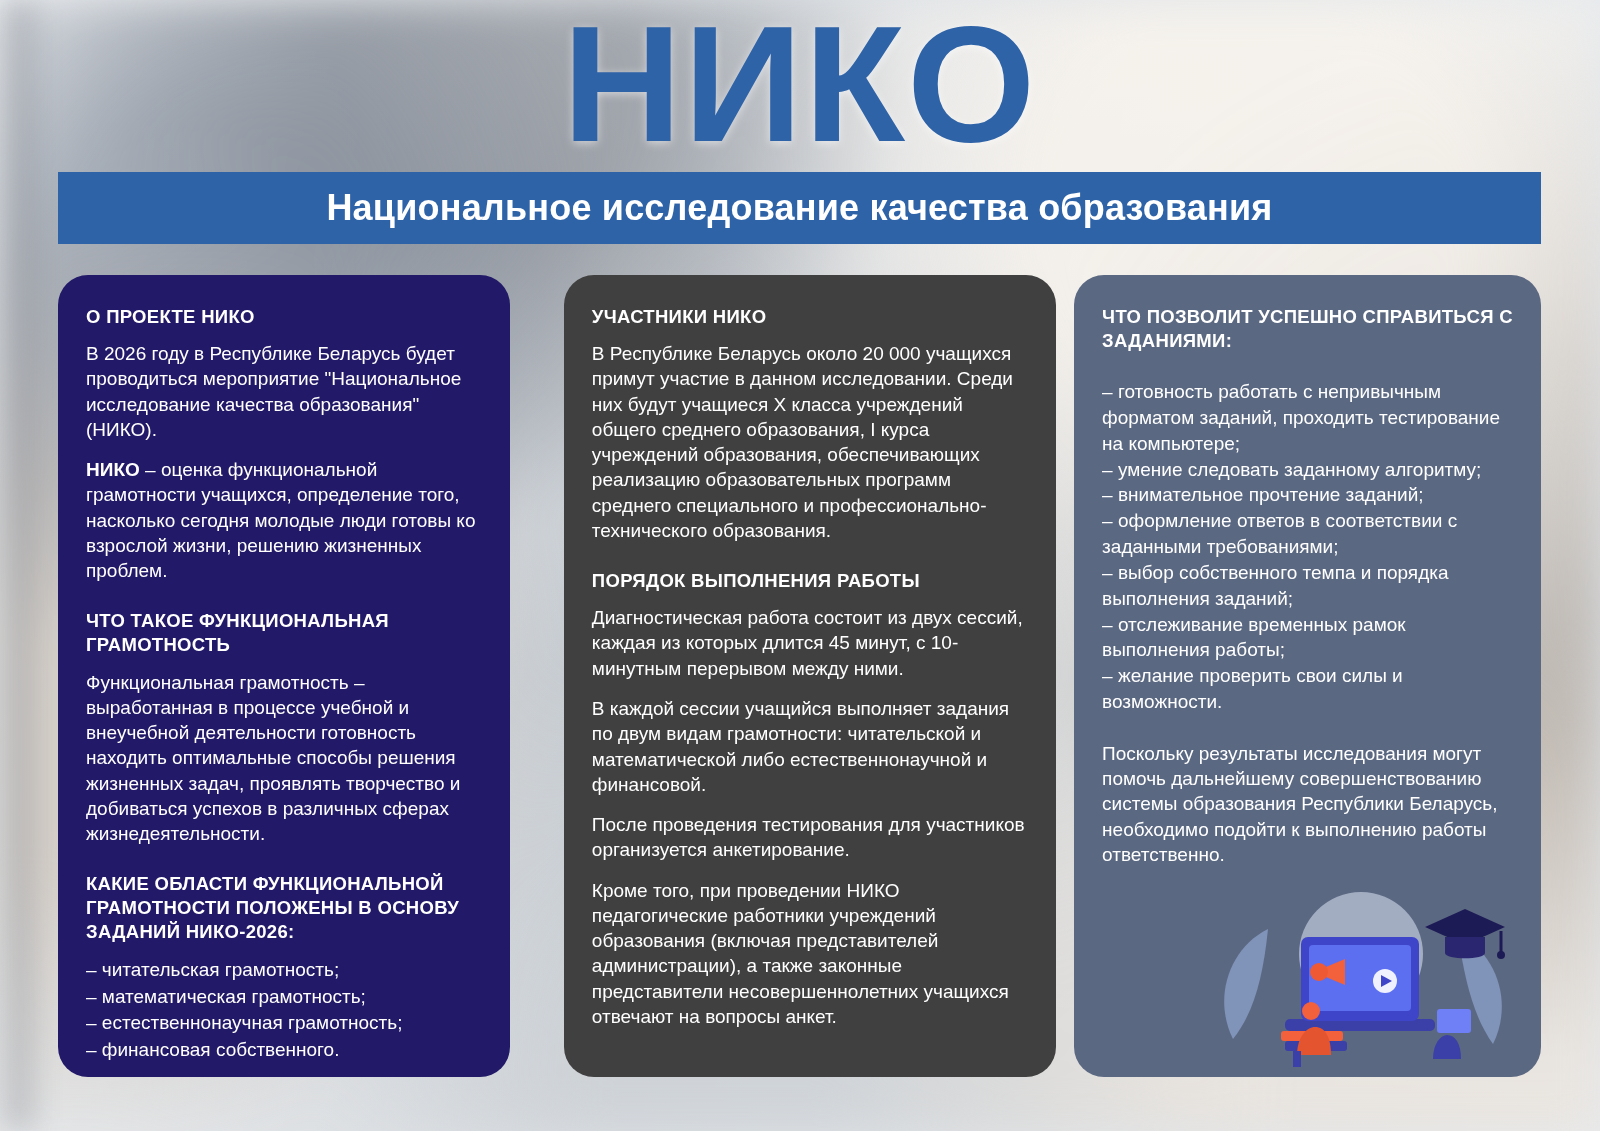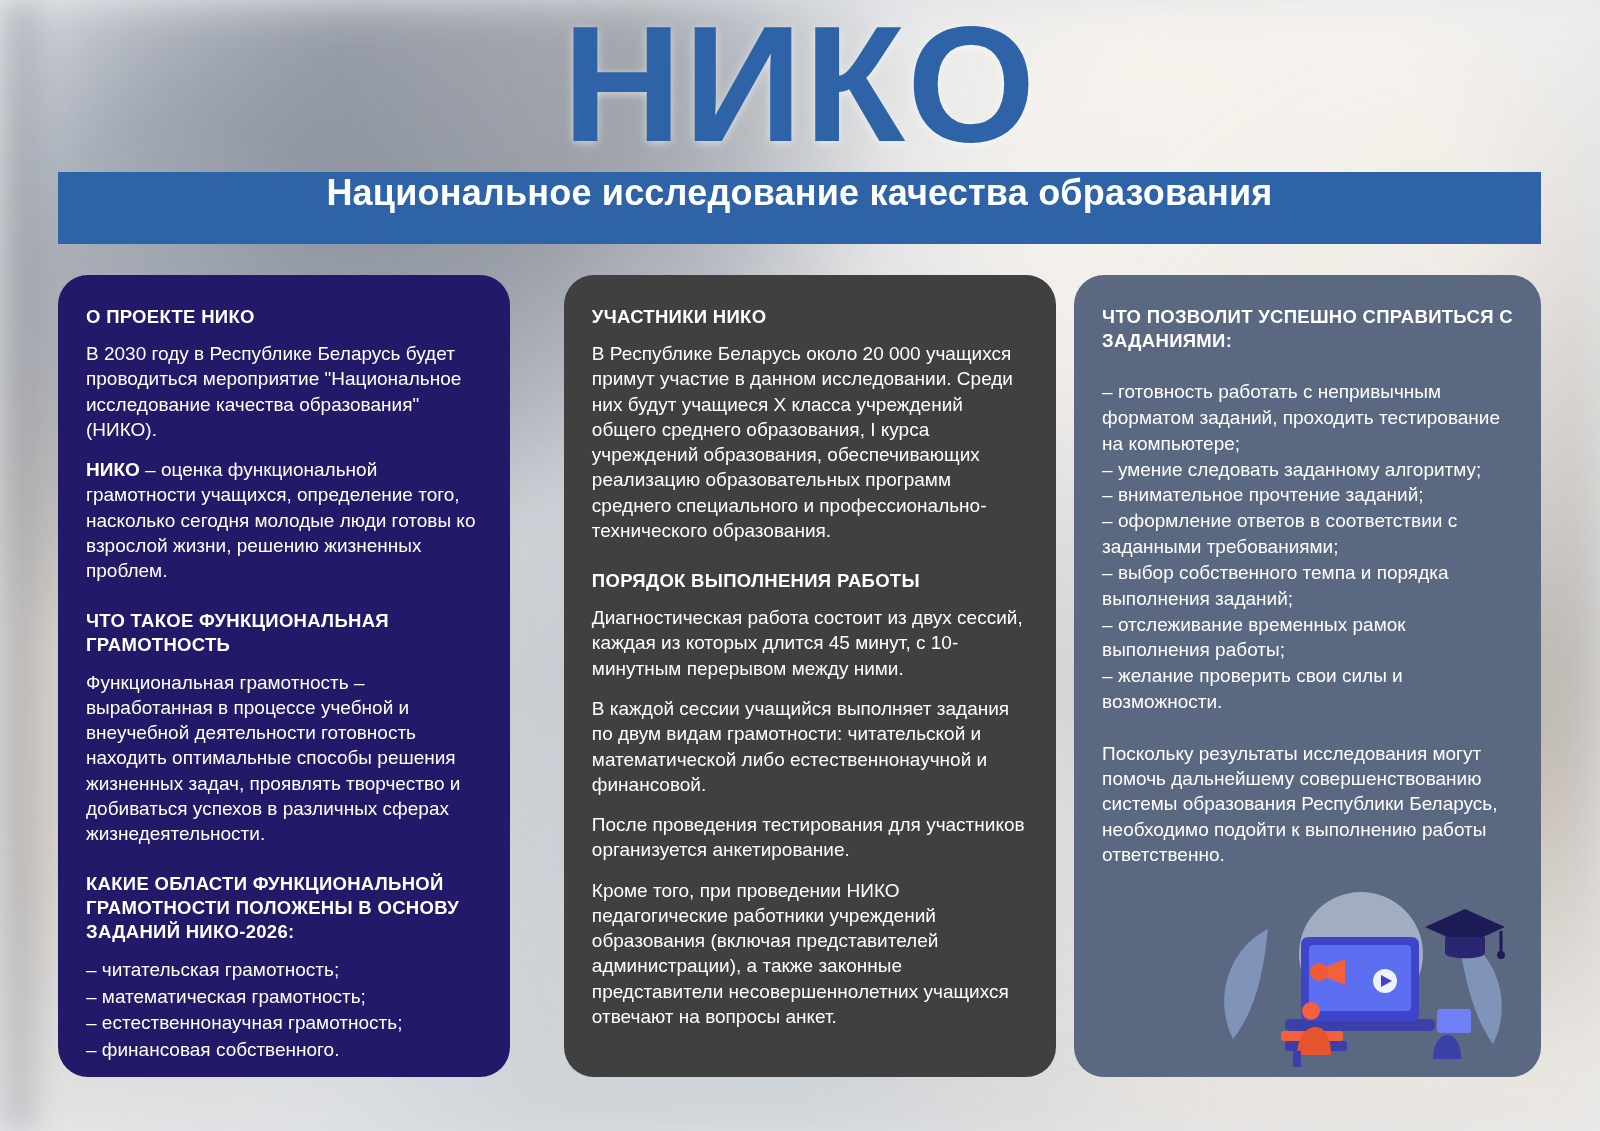--- a/index.html
+++ b/index.html
@@ -64,20 +64,21 @@
     text-shadow: 0 2px 10px rgba(255,255,255,0.55);
   }
   .header-bar {
     position: absolute;
     top: 172px;
     left: 58px;
     width: 1483px;
     height: 72px;
     background: #2f63a8;
     display: flex;
+    align-items: center;
     justify-content: center;
   }
   .header-bar .subtitle {
     color: #ffffff;
     font-size: 36px;
     font-weight: 700;
     letter-spacing: 0.2px;
   }
 
   
@@ -163,21 +164,21 @@
 <div class="header-title">НИКО</div>
 
 <div class="header-bar">
   <div class="subtitle">Национальное исследование качества образования</div>
 </div>
 
 <div class="columns">
 
   <div class="col col-1">
     <h3>О ПРОЕКТЕ НИКО</h3>
-    <p>В 2030 году в Республике Беларусь будет проводиться мероприятие "Национальное исследование качества образования" (НИКО).</p>
+    <p>В 2026 году в Республике Беларусь будет проводиться мероприятие "Национальное исследование качества образования" (НИКО).</p>
     <p>
       <span class="lead-bold">НИКО</span><span> – оценка функциональной грамотности учащихся, определение того, насколько сегодня молодые люди готовы ко взрослой жизни, решению жизненных проблем.</span>
     </p>
 
     <h3 class="spaced">ЧТО ТАКОЕ ФУНКЦИОНАЛЬНАЯ ГРАМОТНОСТЬ</h3>
     <p>Функциональная грамотность – выработанная в процессе учебной и внеучебной деятельности готовность находить оптимальные способы решения жизненных задач, проявлять творчество и добиваться успехов в различных сферах жизнедеятельности.</p>
 
     <h3 class="spaced">КАКИЕ ОБЛАСТИ ФУНКЦИОНАЛЬНОЙ ГРАМОТНОСТИ ПОЛОЖЕНЫ В ОСНОВУ ЗАДАНИЙ НИКО-2026:</h3>
     <ul class="list">
       <li>– читательская грамотность;</li>

